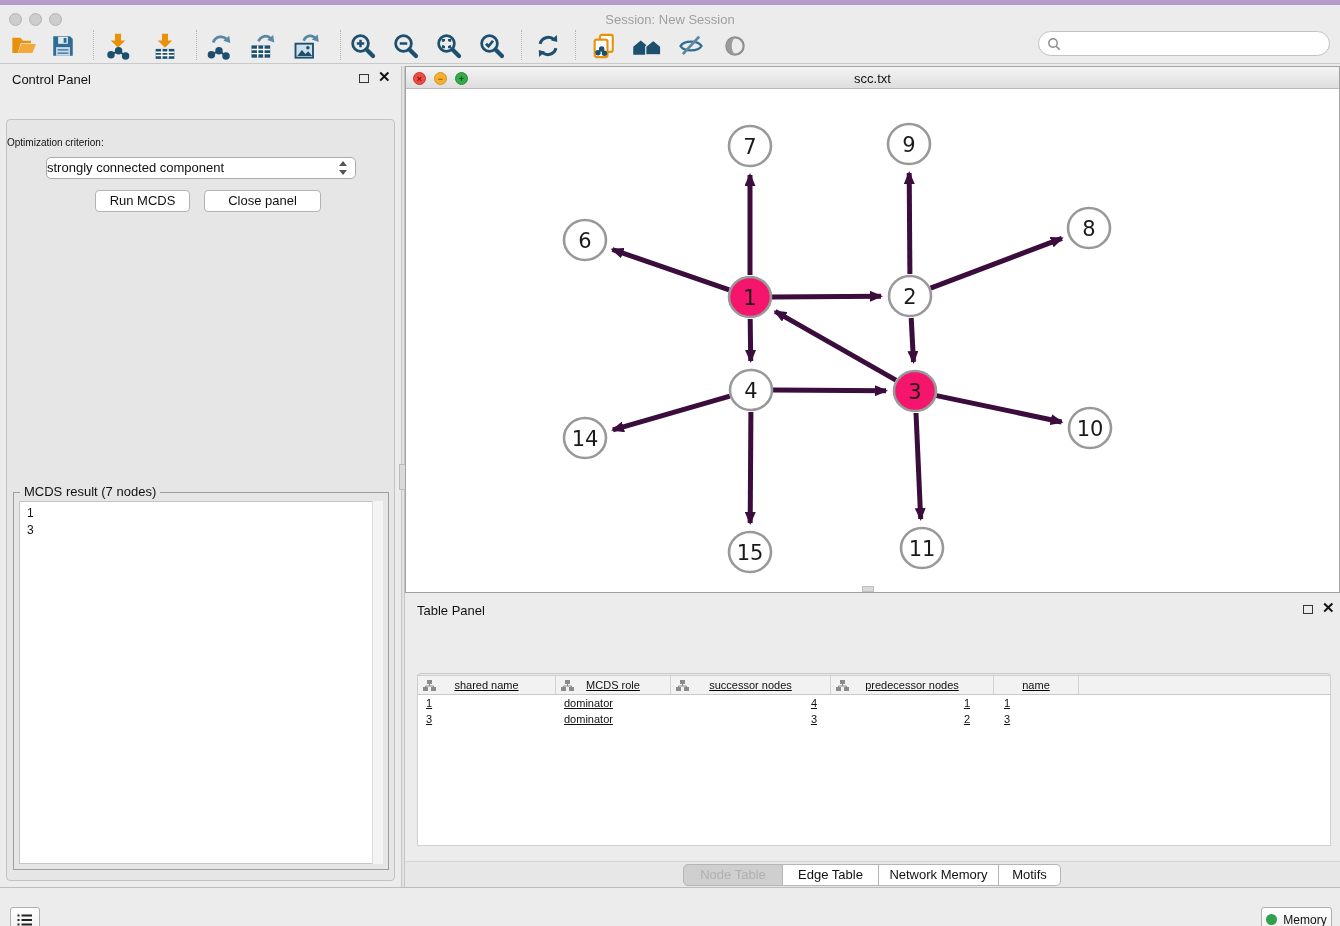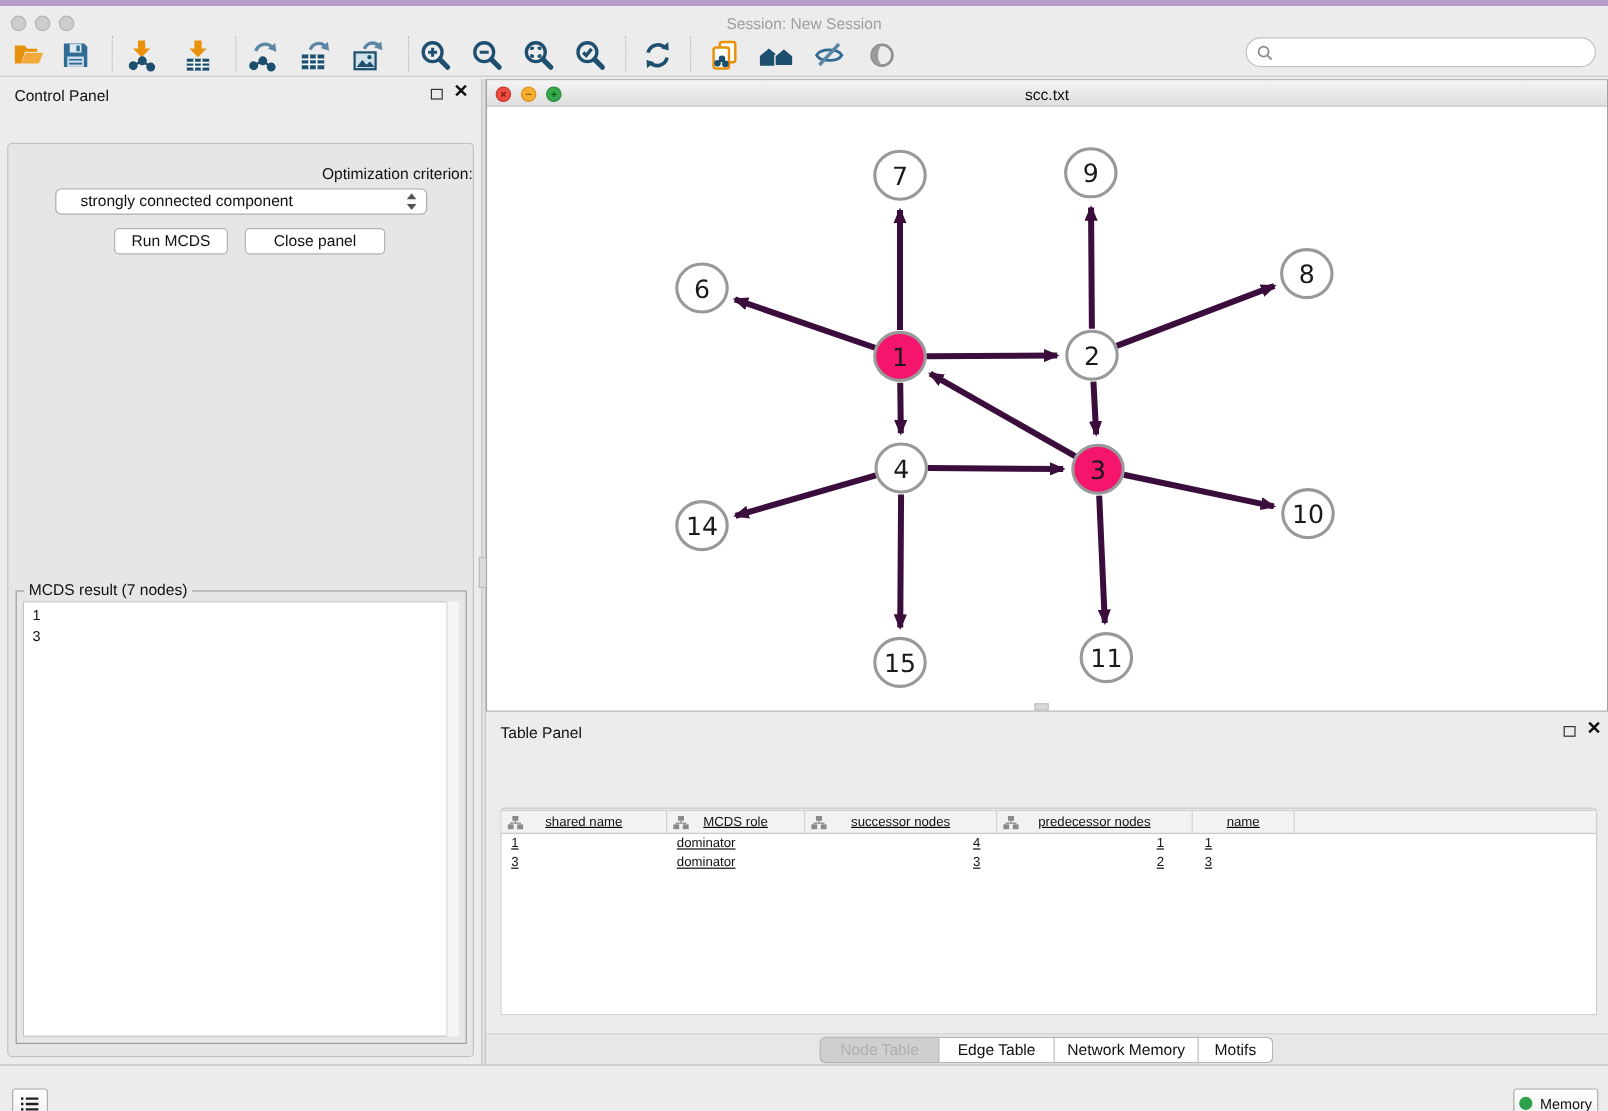--- a/index.html
+++ b/index.html
@@ -27,22 +27,22 @@
   .float-box { width:10px; height:9px; border:1.5px solid #333; display:inline-block; }
   .close-x { font-size:15px; font-weight:bold; color:#111; }
 
   .cp-tabs { position:absolute; left:77px; top:30px; height:22px; display:flex; }
   .tab { height:22px; line-height:20px; font-size:13px; text-align:center; background:#fff; border:1px solid #b5b5b5; border-left:none; color:#111; }
   .tab:first-child { border-left:1px solid #b5b5b5; border-radius:5px 0 0 5px; }
   .tab:last-child { border-radius:0 5px 5px 0; }
   .tab.sel { background:#cfcfcf; color:#b0b0b0; }
 
   .cp-content { position:absolute; left:6px; top:53px; width:389px; height:762px; background:#e6e6e6; border:1px solid #c2c2c2; border-radius:4px; }
-  .opt-label { position:absolute; left:0; width:100%; top:17px; text-align:right; font-size:13px; color:#111; }
-  .dropdown { position:absolute; left:39px; top:37px; width:310px; height:22px; background:#fff; border:1px solid #ababab; border-radius:5px; font-size:13px; line-height:20px; padding-left:20px; color:#111; }
+  .opt-label { position:absolute; left:0; width:100%; top:17px; text-align:left; font-size:10px; color:#111; }
+  .dropdown { position:absolute; left:39px; top:37px; width:310px; height:22px; background:#fff; border:1px solid #ababab; border-radius:5px; font-size:13px; line-height:20px; padding-left:0; color:#111; }
   .dd-stepper { position:absolute; right:6px; top:2px; width:11px; height:16px; }
   .dd-stepper .up, .dd-stepper .dn { position:absolute; left:1px; width:0; height:0; border-left:4.5px solid transparent; border-right:4.5px solid transparent; }
   .dd-stepper .up { top:1px; border-bottom:5px solid #555; }
   .dd-stepper .dn { bottom:1px; border-top:5px solid #555; }
   .btn { position:absolute; top:70px; height:22px; background:#fff; border:1px solid #b2b2b2; border-radius:4px; font-size:13px; text-align:center; line-height:20px; color:#111; }
   .fieldset { position:absolute; left:6px; top:372px; width:376px; height:378px; border:1px solid #9e9e9e; }
   .legend { position:absolute; left:6px; top:-9px; background:#e6e6e6; padding:0 4px; font-size:13px; color:#111; }
   .result-area { position:absolute; left:5px; top:8px; right:5px; bottom:5px; background:#fff; border:1px solid #c4c4c4; font-size:12px; color:#111; padding:3px 0 0 7px; white-space:pre-line; line-height:17px; }
   .result-scroll { position:absolute; right:0; top:0; bottom:0; width:11px; background:#f4f4f4; border-left:1px solid #ddd; }
 

